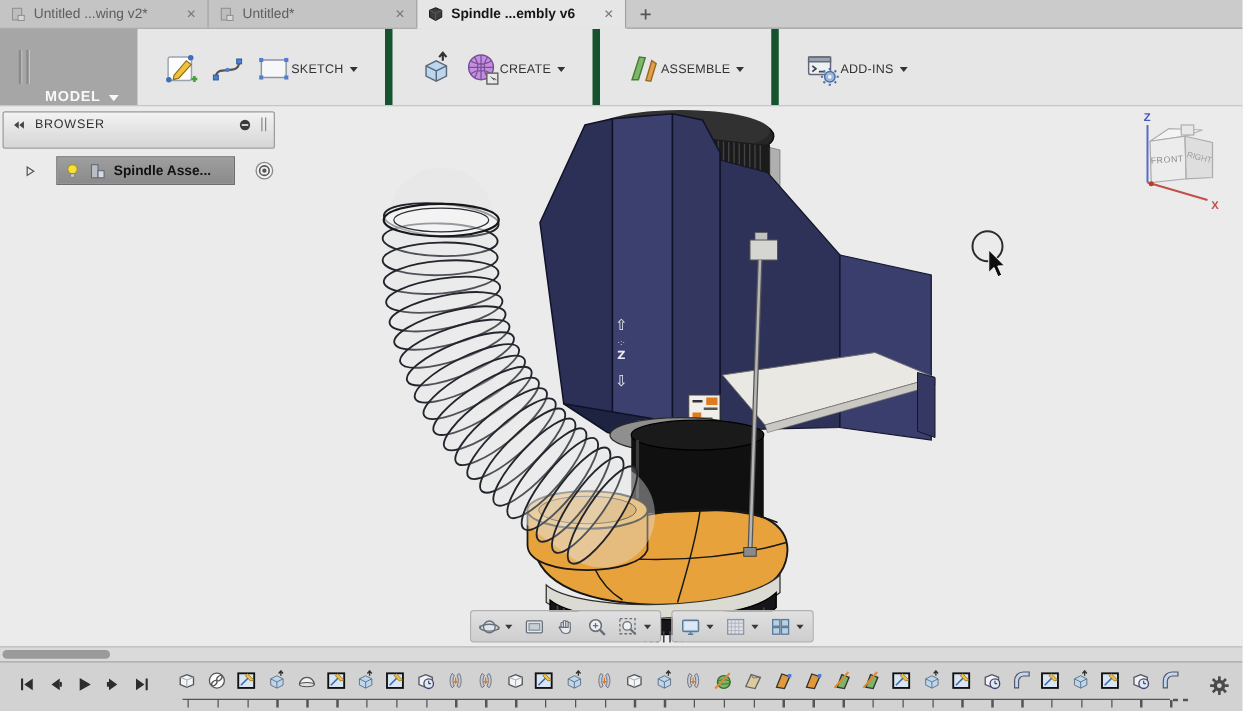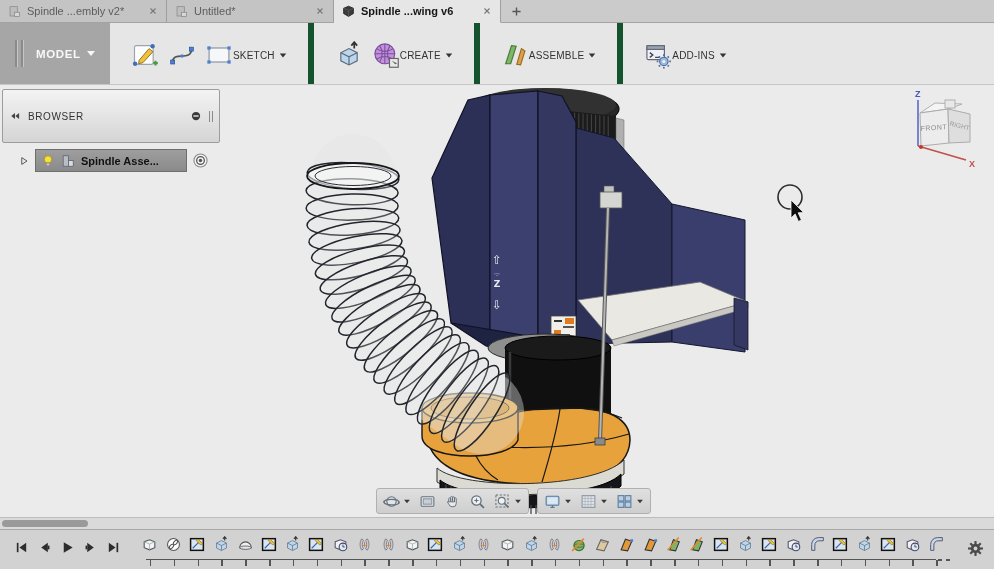--- a/index.html
+++ b/index.html
@@ -15,46 +15,46 @@
   .tab.active{background:#e6e6e6;color:#161616;font-weight:bold;margin-bottom:-1px;border-bottom:1px solid #e6e6e6}
   .ticon svg{width:13px;height:13px}
   .tab .title{flex:1;white-space:nowrap;overflow:hidden}
   .close-btn svg{width:10px;height:10px}
   .tab-new{width:30px;display:flex;align-items:center;justify-content:center}
   .tab-new svg{width:13px;height:13px}
 
   
   .toolbar{position:absolute;top:23px;left:0;right:0;height:61px;background:#e6e6e6;
            border-bottom:1px solid #c6c6c6;display:flex;z-index:4}
-  .ws-block{width:110px;background:#a6a6a6;display:flex;align-items:center;position:relative;flex:none}
+  .ws-block{width:110px;background:#a6a6a6;display:flex;align-items:flex-end;position:relative;flex:none}
   .ws-grip{position:absolute;left:15px;top:17px;display:flex;gap:3px}
   .ws-grip i{display:block;width:2px;height:27px;background:#8b8b8b;border-right:1px solid #c6c6c6}
   .ws-label{color:#f8f8f8;font-weight:bold;font-size:11.5px;letter-spacing:.6px;
             display:flex;align-items:center;gap:6px;margin-left:36px}
   .caret{width:0;height:0;border-left:4px solid transparent;border-right:4px solid transparent;
          border-top:5px solid #f8f8f8;display:inline-block}
   .tb-group{display:flex;flex-direction:row;align-items:center;padding:4px 21px 2px}
   .tb-group + .tb-group{border-left:6px solid #14532d}
   .tb-icons{display:flex;gap:9px;align-items:center;height:37px}
   .tb-icons .icon-cell svg{width:28px;height:28px}
   .tb-label{font-size:10px;color:#333;display:flex;align-items:center;gap:4px;margin-top:1px;letter-spacing:.2px}
   .tb-label .caret{border-top-color:#333;transform:scale(.8)}
 
   
   .canvas{position:absolute;top:84px;left:0;width:994px;height:433px;background:#ebebeb}
   #model-svg{position:absolute;left:0;top:0}
 
   
   .browser{position:absolute;left:2px;top:5px;width:218px;z-index:3}
   .browser-header{height:20px;background:linear-gradient(#f3f3f3,#d5d5d5);border:1px solid #9c9c9c;
-                  border-radius:2px;display:flex;align-items:center;padding:16px 6px;gap:7px}
+                  border-radius:2px;display:flex;padding:4px 6px;gap:7px}
   .browser-header svg{width:12px;height:12px}
   .browser-title{font-size:10px;letter-spacing:.6px;color:#333;flex:1}
   .browser-grip{width:2px;height:11px;border-left:1px solid #8a8a8a;border-right:1px solid #8a8a8a}
-  .browser-row{margin-top:6px;display:flex;align-items:center;gap:5px;padding-left:16px}
+  .browser-row{margin-top:6px;display:flex;align-items:center;gap:15px;padding-left:16px}
   .tri svg{width:12px;height:12px}
   .row-strip{display:flex;align-items:center;gap:6px;background:linear-gradient(#9e9e9e,#8a8a8a);
              border:1px solid #6e6e6e;height:21px;padding:0 5px;width:140px}
   .row-strip svg{width:14px;height:14px}
   .row-label{font-size:11px;font-weight:bold;color:#111;white-space:nowrap}
   .radio-btn svg{width:17px;height:17px}
 
   .viewcube{position:absolute;right:8px;top:2px}
 
   
@@ -89,21 +89,21 @@
 <body>
 
 <div class="tabbar">
   <div class="tab">
     <span class="ticon">
         <svg viewBox="0 0 16 16">
           <rect x="2.5" y="2" width="9" height="11.5" fill="#bdbdbd" stroke="#8e8e8e"></rect>
           <rect x="8" y="9" width="6" height="5" fill="#d8d8d8" stroke="#8e8e8e"></rect>
         </svg>
       </span>
-    <span class="title">Spindle ...embly v2*</span>
+    <span class="title">Untitled ...wing v2*</span>
     <span class="close-btn">
         <svg viewBox="0 0 16 16">
           <path d="M4 4 L12 12 M12 4 L4 12" stroke="#787878" stroke-width="1.8"></path>
         </svg>
       </span>
   </div>
   <div class="tab">
     <span class="ticon">
         <svg viewBox="0 0 16 16">
           <rect x="2.5" y="2" width="9" height="11.5" fill="#bdbdbd" stroke="#8e8e8e"></rect>
@@ -117,21 +117,21 @@
         </svg>
       </span>
   </div>
   <div class="tab active">
     <span class="ticon">
         <svg viewBox="0 0 16 16">
           <path d="M8 1.5 L14 4 L14 10.5 L8 14 L2 10.5 L2 4 Z" fill="#3c3c3c" stroke="#1e1e1e"></path>
           <path d="M2 4 L8 7 L14 4 M8 7 V14" stroke="#5a5a5a" fill="none"></path>
         </svg>
       </span>
-    <span class="title">Spindle ...wing v6</span>
+    <span class="title">Spindle ...embly v6</span>
     <span class="close-btn">
         <svg viewBox="0 0 16 16">
           <path d="M4 4 L12 12 M12 4 L4 12" stroke="#787878" stroke-width="1.8"></path>
         </svg>
       </span>
   </div>
   <div class="tab-new">
       <svg viewBox="0 0 16 16">
         <path d="M8 3 V13 M3 8 H13" stroke="#555" stroke-width="1.7"></path>
       </svg>

